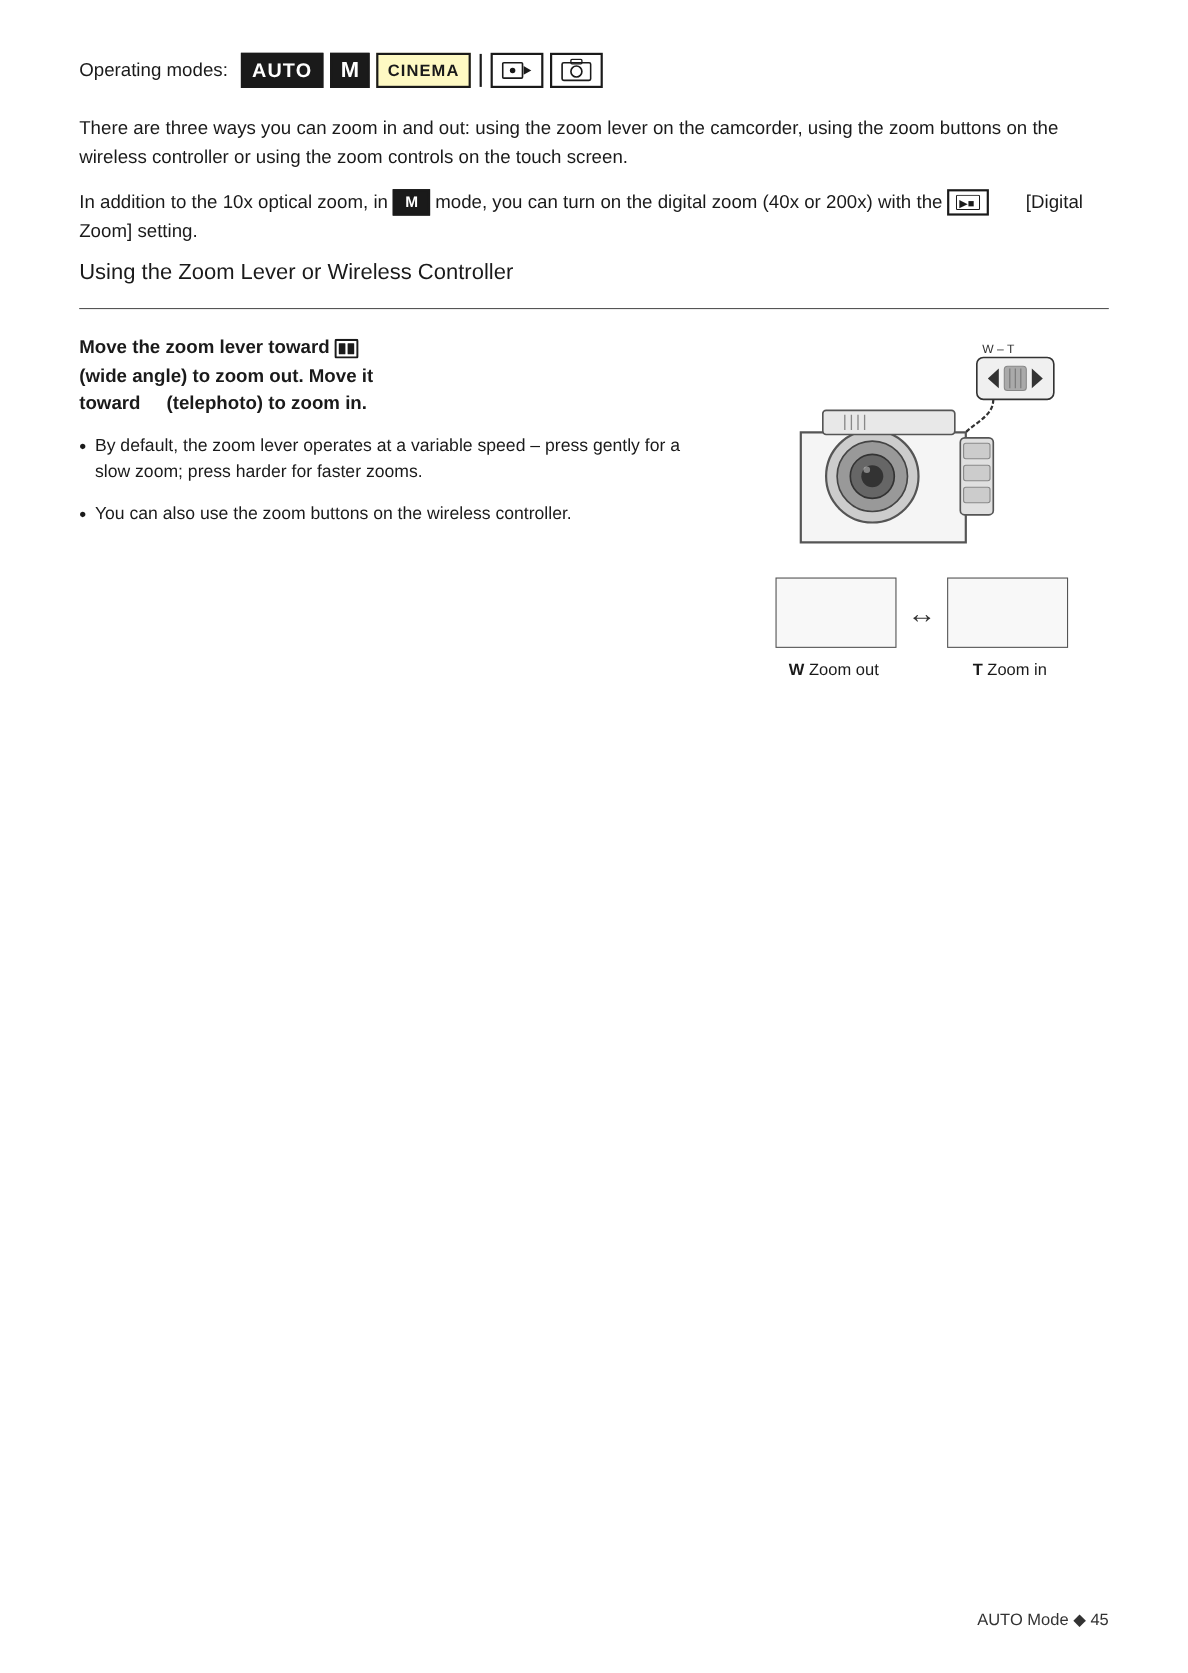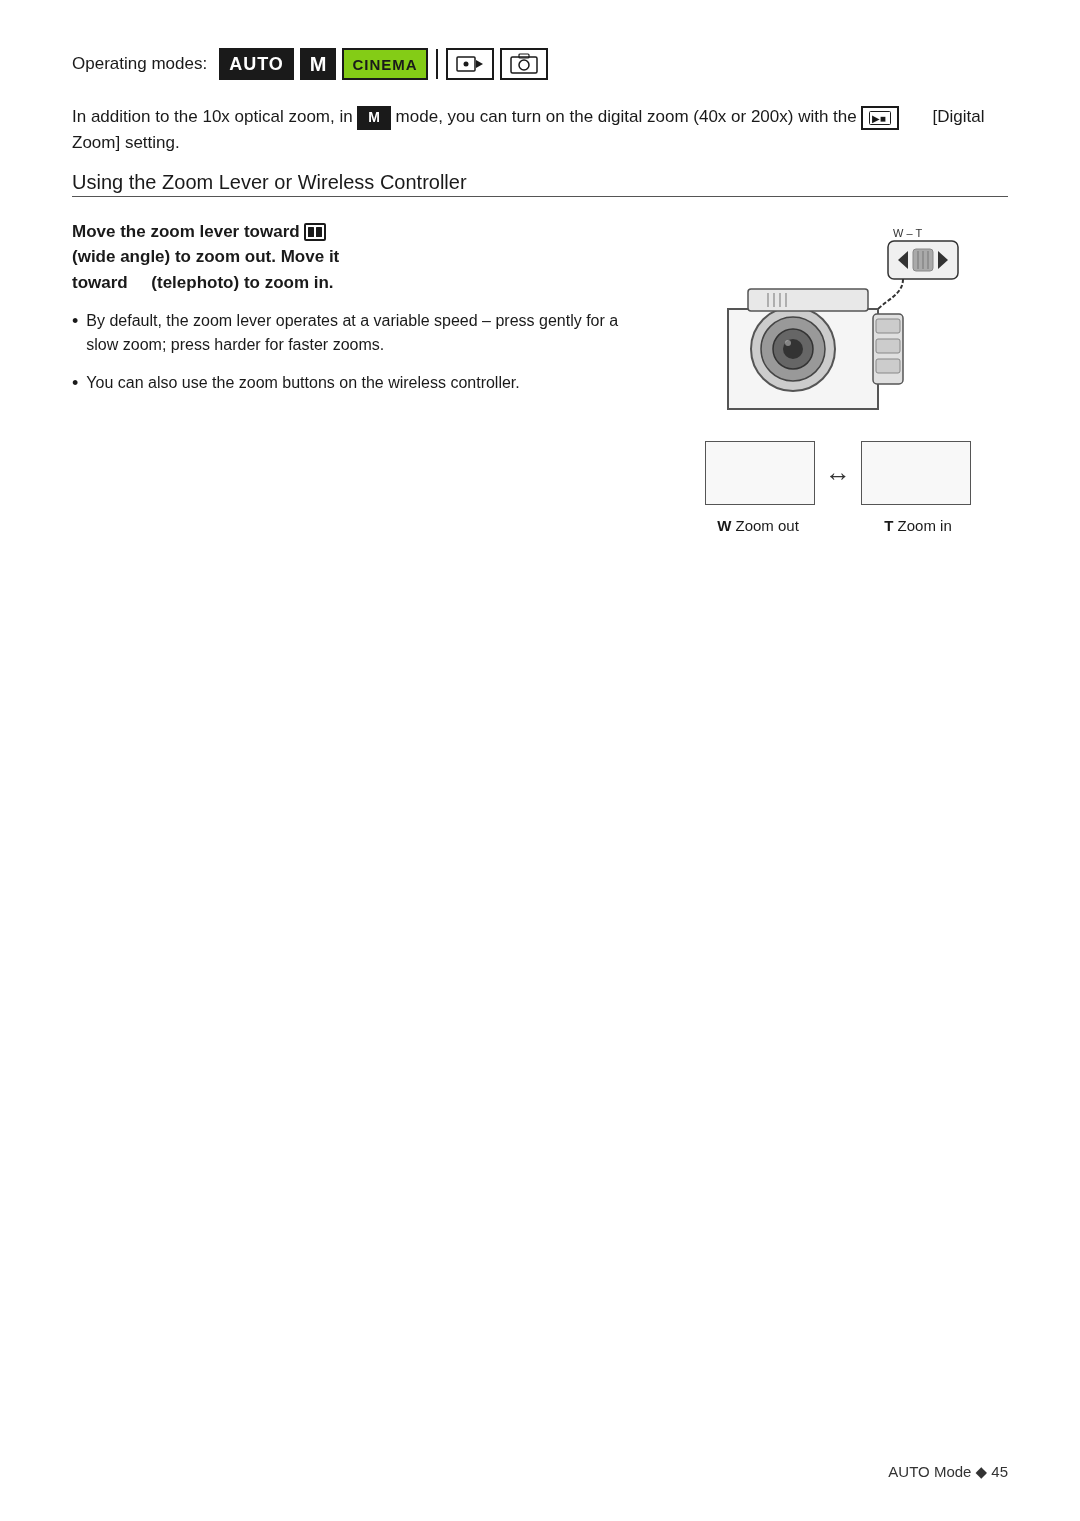--- a/index.html
+++ b/index.html
@@ -67,21 +67,21 @@
 
     .mode-badge.m {
       background: #1a1a1a;
       color: #ffffff;
       font-size: 20px;
       font-weight: 900;
       min-width: 36px;
     }
 
     .mode-badge.cinema {
-      background: #84cc16;
+      background: #fef9c3;
       color: #1a1a1a;
       font-size: 15px;
       letter-spacing: 1px;
     }
 
     .mode-separator {
       width: 2px;
       height: 30px;
       background: #1a1a1a;
       margin: 0 2px;
@@ -129,21 +129,21 @@
       background: #fff;
       color: #1a1a1a;
       vertical-align: middle;
     }
 
     
     .section-heading {
       font-size: 20px;
       font-weight: normal;
       border-bottom: 1.5px solid #555;
-      padding-bottom: 2px;
+      padding-bottom: 20px;
       margin-bottom: 22px;
       margin-top: 10px;
     }
 
     
     .two-col {
       display: flex;
       gap: 30px;
       margin-bottom: 24px;
     }
@@ -268,20 +268,21 @@
 
     <span class="mode-icon-box">
       <svg width="28" height="22" viewBox="0 0 28 22" fill="none" xmlns="http://www.w3.org/2000/svg">
         <rect x="1" y="4" width="26" height="16" rx="1.5" stroke="#1a1a1a" stroke-width="1.5" fill="none"></rect>
         <circle cx="14" cy="12" r="5" stroke="#1a1a1a" stroke-width="1.5" fill="none"></circle>
         <rect x="9" y="1" width="10" height="4" rx="1" stroke="#1a1a1a" stroke-width="1.2" fill="none"></rect>
       </svg>
     </span>
   </div>
 
+  <p class="body-text">There are three ways you can zoom in and out: using the zoom lever on the camcorder, using the zoom buttons on the wireless controller or using the zoom controls on the touch screen.</p>
 
   <p class="body-text">
     <span>In addition to the 10x optical zoom, in</span>
     <span class="inline-badge">&nbsp;M&nbsp;</span>
     <span> mode, you can turn on the digital zoom (40x or 200x) with the </span>
     <span class="inline-badge-outline">
       <svg width="22" height="14" viewBox="0 0 22 14" fill="none" xmlns="http://www.w3.org/2000/svg">
         <rect x="0.5" y="0.5" width="21" height="13" rx="1" stroke="#1a1a1a" stroke-width="1"></rect>
         <text x="3" y="11" font-size="10" fill="#1a1a1a" font-family="Arial">▶■</text>
       </svg>

